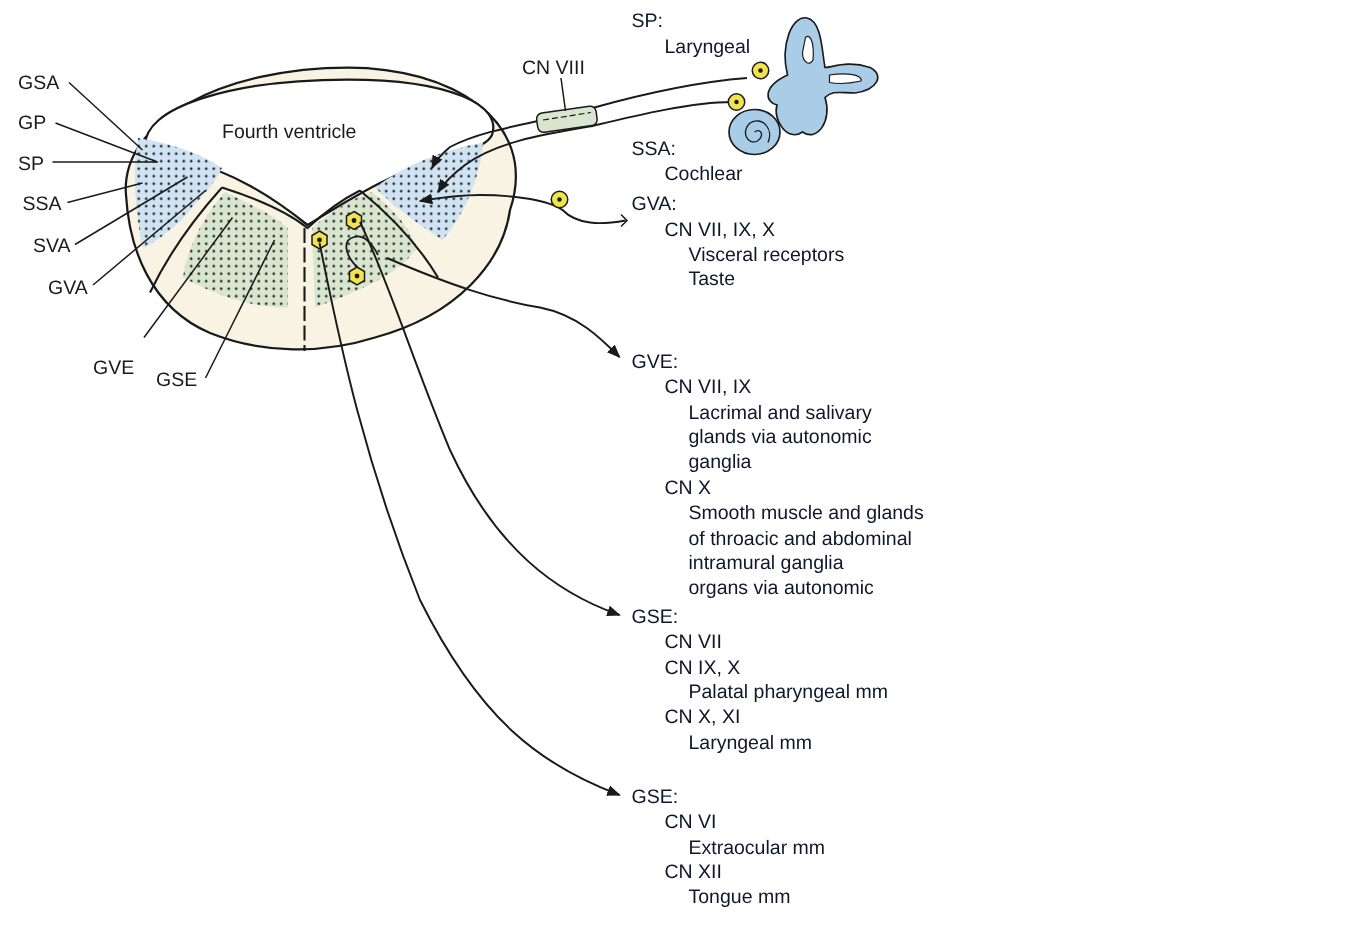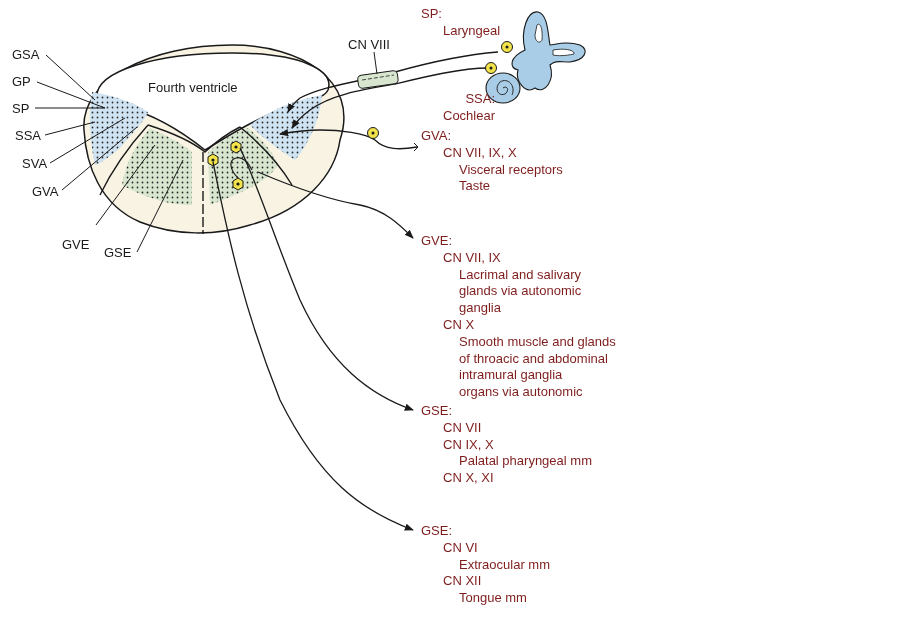--- a/index.html
+++ b/index.html
@@ -1,20 +1,20 @@
 <!DOCTYPE html>
 <html><head>
 <meta charset="utf-8">
 <style>
   html, body { margin: 0; padding: 0; background: #ffffff; }
   body { width: 905px; height: 623px; position: relative; overflow: hidden;
          font-family: "Liberation Sans", sans-serif; color: #1a1a1a; }
   #diagram { position: absolute; left: 0; top: 0; width: 905px; height: 623px; }
   .lbl { position: absolute; font-size: 13px; line-height: 15px; white-space: nowrap; color: #1a1a1a; }
-  .txt { position: absolute; font-size: 13px; line-height: 16.8px; white-space: nowrap; color: #7f1d1d; }
+  .txt { position: absolute; font-size: 13px; line-height: 16.8px; white-space: nowrap; color: #0f172a; }
   .i1 { padding-left: 22px; }
   .i2 { padding-left: 38px; }
 </style>
 </head>
 <body>
 
 <svg id="diagram" viewBox="0 0 905 623" xmlns="http://www.w3.org/2000/svg">
   <defs>
     <pattern id="dots" width="5" height="5" patternUnits="userSpaceOnUse">
       <circle cx="2.5" cy="2.5" r="0.9" fill="#2a2a2a"></circle>
@@ -113,21 +113,21 @@
 <div class="lbl" style="left:104px;top:245px;">GSE</div>
 
 <div class="lbl" style="left:148px;top:80px;">Fourth ventricle</div>
 <div class="lbl" style="left:348px;top:37px;">CN  VIII</div>
 
 <div class="txt" style="left:421px;top:6px;">
   <div>SP:</div>
   <div class="i1">Laryngeal</div>
 </div>
 
-<div class="txt" style="left:421px;top:91px;text-align:right;">
+<div class="txt" style="left:421px;top:91px;">
   <div>SSA:</div>
   <div class="i1">Cochlear</div>
 </div>
 
 <div class="txt" style="left:421px;top:128px;">
   <div>GVA:</div>
   <div class="i1">CN VII, IX, X</div>
   <div class="i2">Visceral receptors</div>
   <div class="i2">Taste</div>
 </div>
@@ -144,20 +144,21 @@
   <div class="i2">intramural ganglia</div>
   <div class="i2">organs via autonomic</div>
 </div>
 
 <div class="txt" style="left:421px;top:403px;">
   <div>GSE:</div>
   <div class="i1">CN VII</div>
   <div class="i1">CN IX, X</div>
   <div class="i2">Palatal pharyngeal mm</div>
   <div class="i1">CN X, XI</div>
+  <div class="i2">Laryngeal mm</div>
 </div>
 
 <div class="txt" style="left:421px;top:523px;">
   <div>GSE:</div>
   <div class="i1">CN VI</div>
   <div class="i2">Extraocular mm</div>
   <div class="i1">CN XII</div>
   <div class="i2">Tongue mm</div>
 </div>
 

